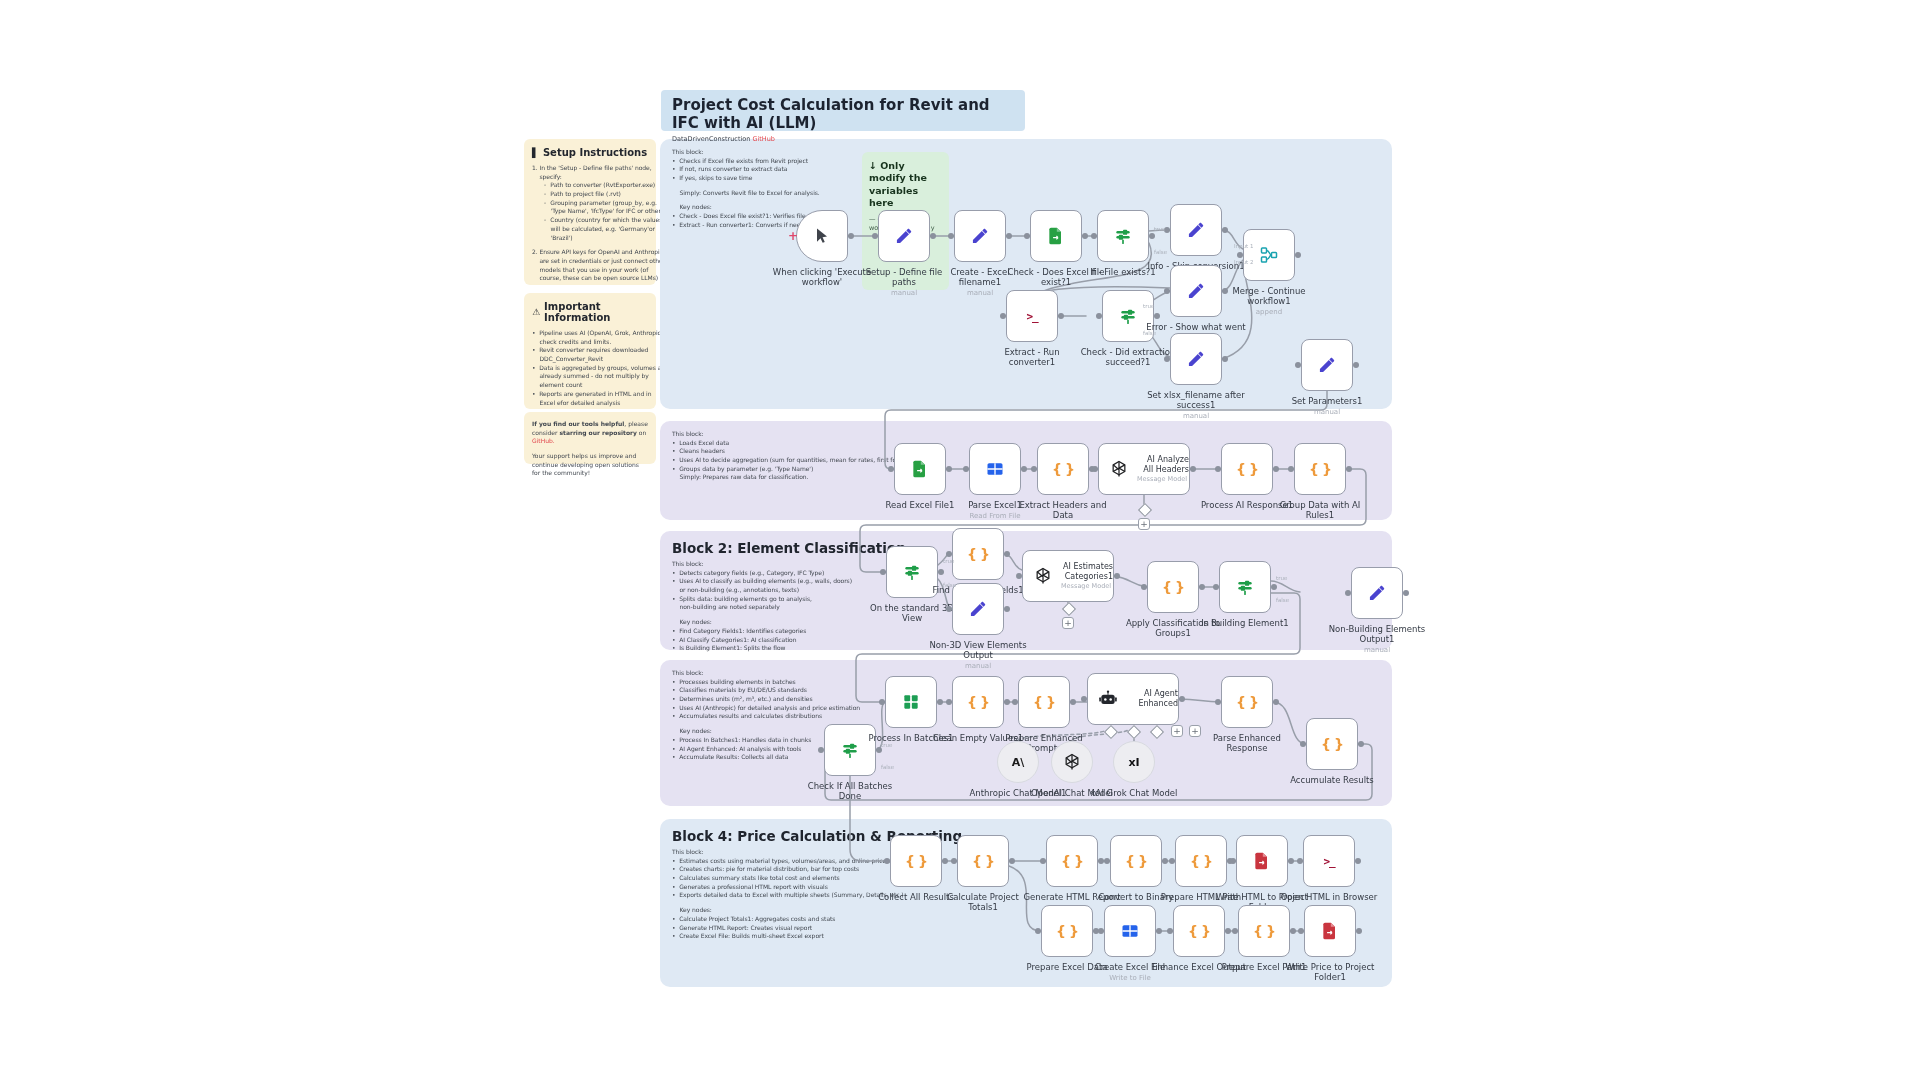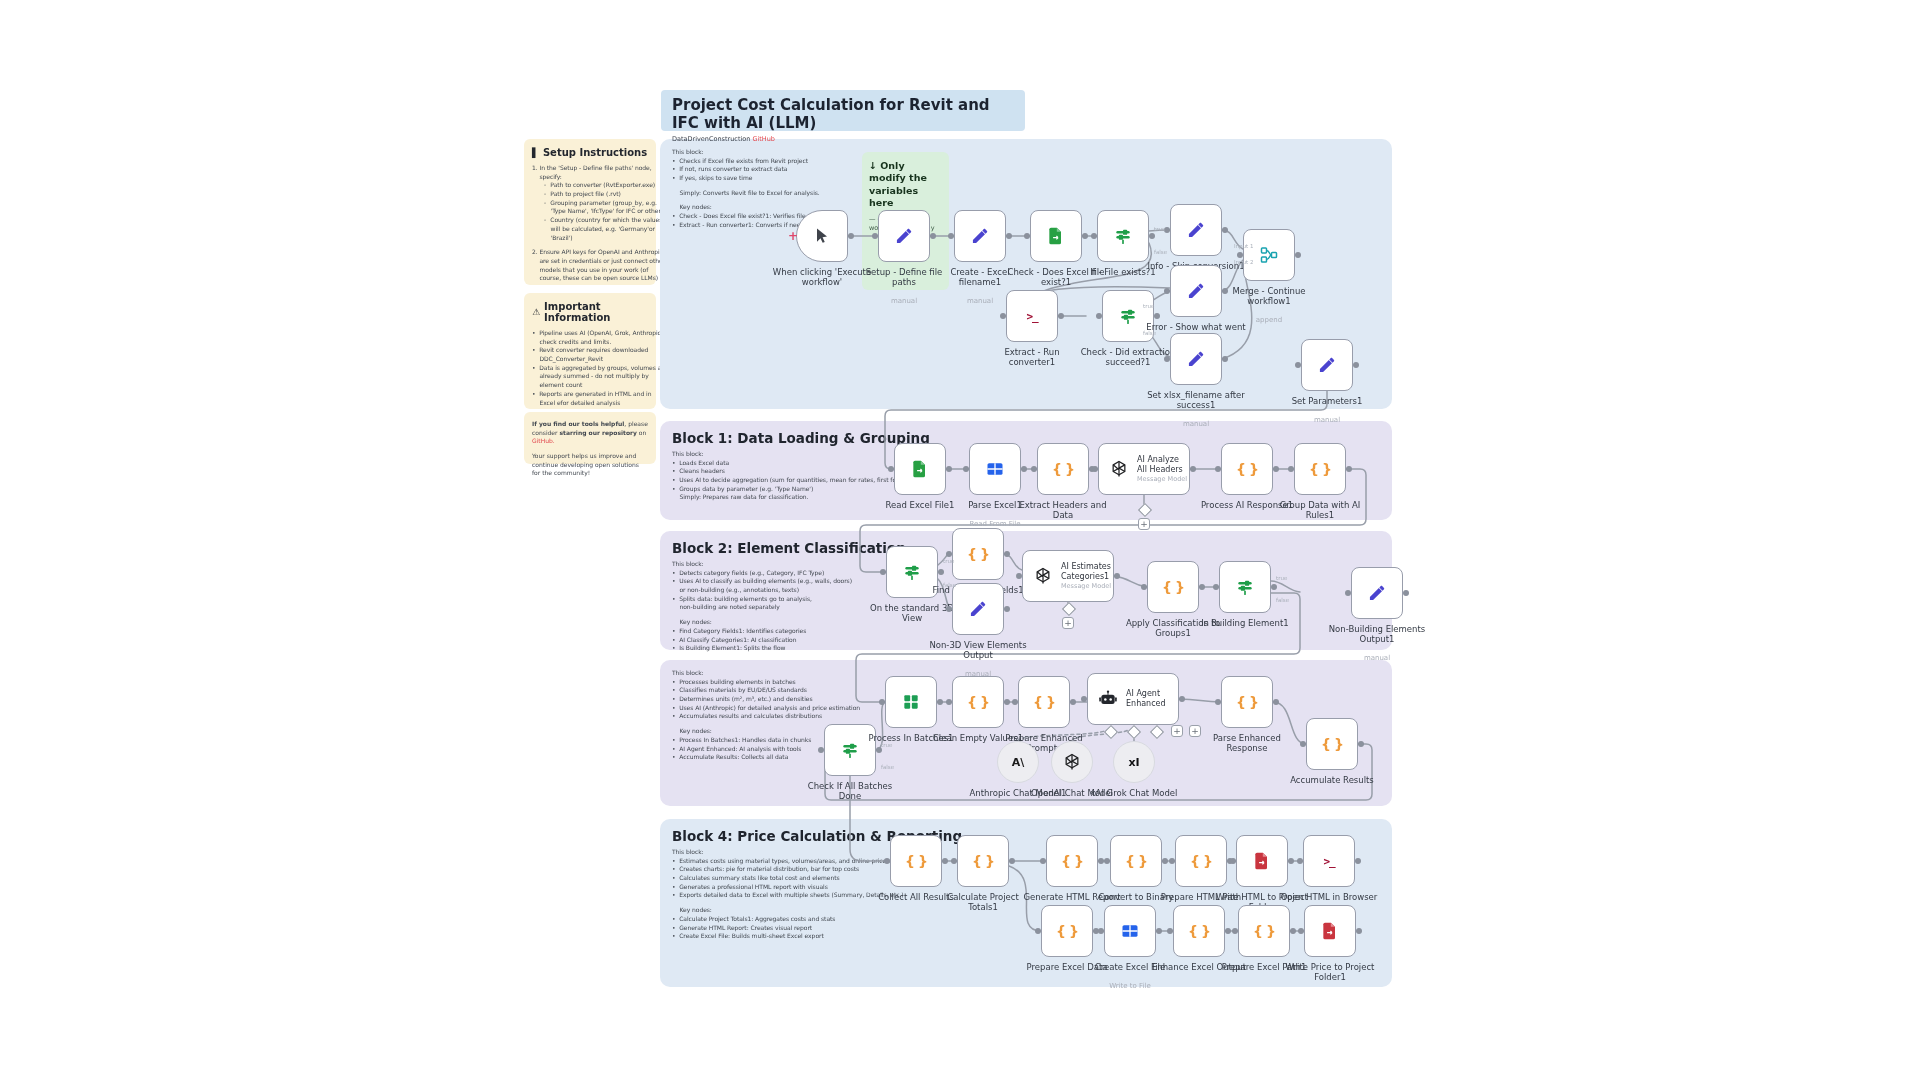--- a/index.html
+++ b/index.html
@@ -50,22 +50,22 @@
   .wide .nbox{width:92px;justify-content:flex-start;padding-left:7px;gap:5px;}
   .nbox::before{content:"";position:absolute;left:-7px;top:50%;transform:translateY(-50%);
     width:6px;height:6px;background:#8b919d;border-radius:50%;}
   .nbox::after{content:"";position:absolute;right:-7px;top:50%;transform:translateY(-50%);
     width:6px;height:6px;background:#8b919d;border-radius:50%;}
   .trigger .nbox::before{display:none;}
   .circle-node{width:42px;height:42px;border-radius:50%;background:#ededf1;border:1px solid #d8dae0;
     display:flex;align-items:center;justify-content:center;position:relative;box-sizing:border-box;}
   .node-label{position:absolute;top:100%;margin-top:5px;left:50%;transform:translateX(-50%);
     width:100px;text-align:center;font-size:8.5px;line-height:1.2;color:#343a44;}
-  .node-sub{font-size:7px;color:#a9aeb8;margin-top:10px;}
-  .wlab{font-size:8px;color:#30353e;line-height:1.2;}
+  .node-sub{font-size:7px;color:#a9aeb8;margin-top:2px;}
+  .wlab{font-size:8px;color:#30353e;line-height:1.2;text-align:right;}
   .wsub{font-size:6.5px;color:#a9aeb8;margin-top:1px;}
   .nicon{width:26px;height:26px;display:flex;align-items:center;justify-content:center;flex:none;}
   .nicon svg{display:block;}
   .ticon{font-weight:bold;}
   .icon-code{font-size:14px;color:#ee9a3b;letter-spacing:-1px;}
   .icon-terminal{font-size:11px;color:#a11236;font-family:"DejaVu Sans Mono",monospace;letter-spacing:-1px;}
   .icon-anthropic{font-size:11px;color:#1c1c1c;}
   .icon-xai{font-size:11px;color:#101012;}
 
   .diamond{position:absolute;width:8px;height:8px;background:#fff;border:1.2px solid #8b919d;
@@ -204,21 +204,20 @@
         <div class="ln">•  If yes, skips to save time</div>
         <div class="ln sp"></div>
         <div class="ln">    Simply: Converts Revit file to Excel for analysis.</div>
         <div class="ln sp"></div>
         <div class="ln">    Key nodes:</div>
         <div class="ln">•  Check - Does Excel file exist?1: Verifies file</div>
         <div class="ln">•  Extract - Run converter1: Converts if needed</div>
       </div>
     </section>
     <section class="panel-block bg-purple" style="left: 660px; top: 421px; width: 732px; height: 99px;">
-      <div class="pb-title">Block 1: Data Loading &amp; Grouping</div>
       <div>
         <div class="ln">This block:</div>
         <div class="ln">•  Loads Excel data</div>
         <div class="ln">•  Cleans headers</div>
         <div class="ln">•  Uses AI to decide aggregation (sum for quantities, mean for rates, first for texts)</div>
         <div class="ln">•  Groups data by parameter (e.g. 'Type Name')</div>
         <div class="ln">    Simply: Prepares raw data for classification.</div>
       </div>
     </section>
     <section class="panel-block bg-purple" style="left: 660px; top: 531px; width: 732px; height: 119px;">

